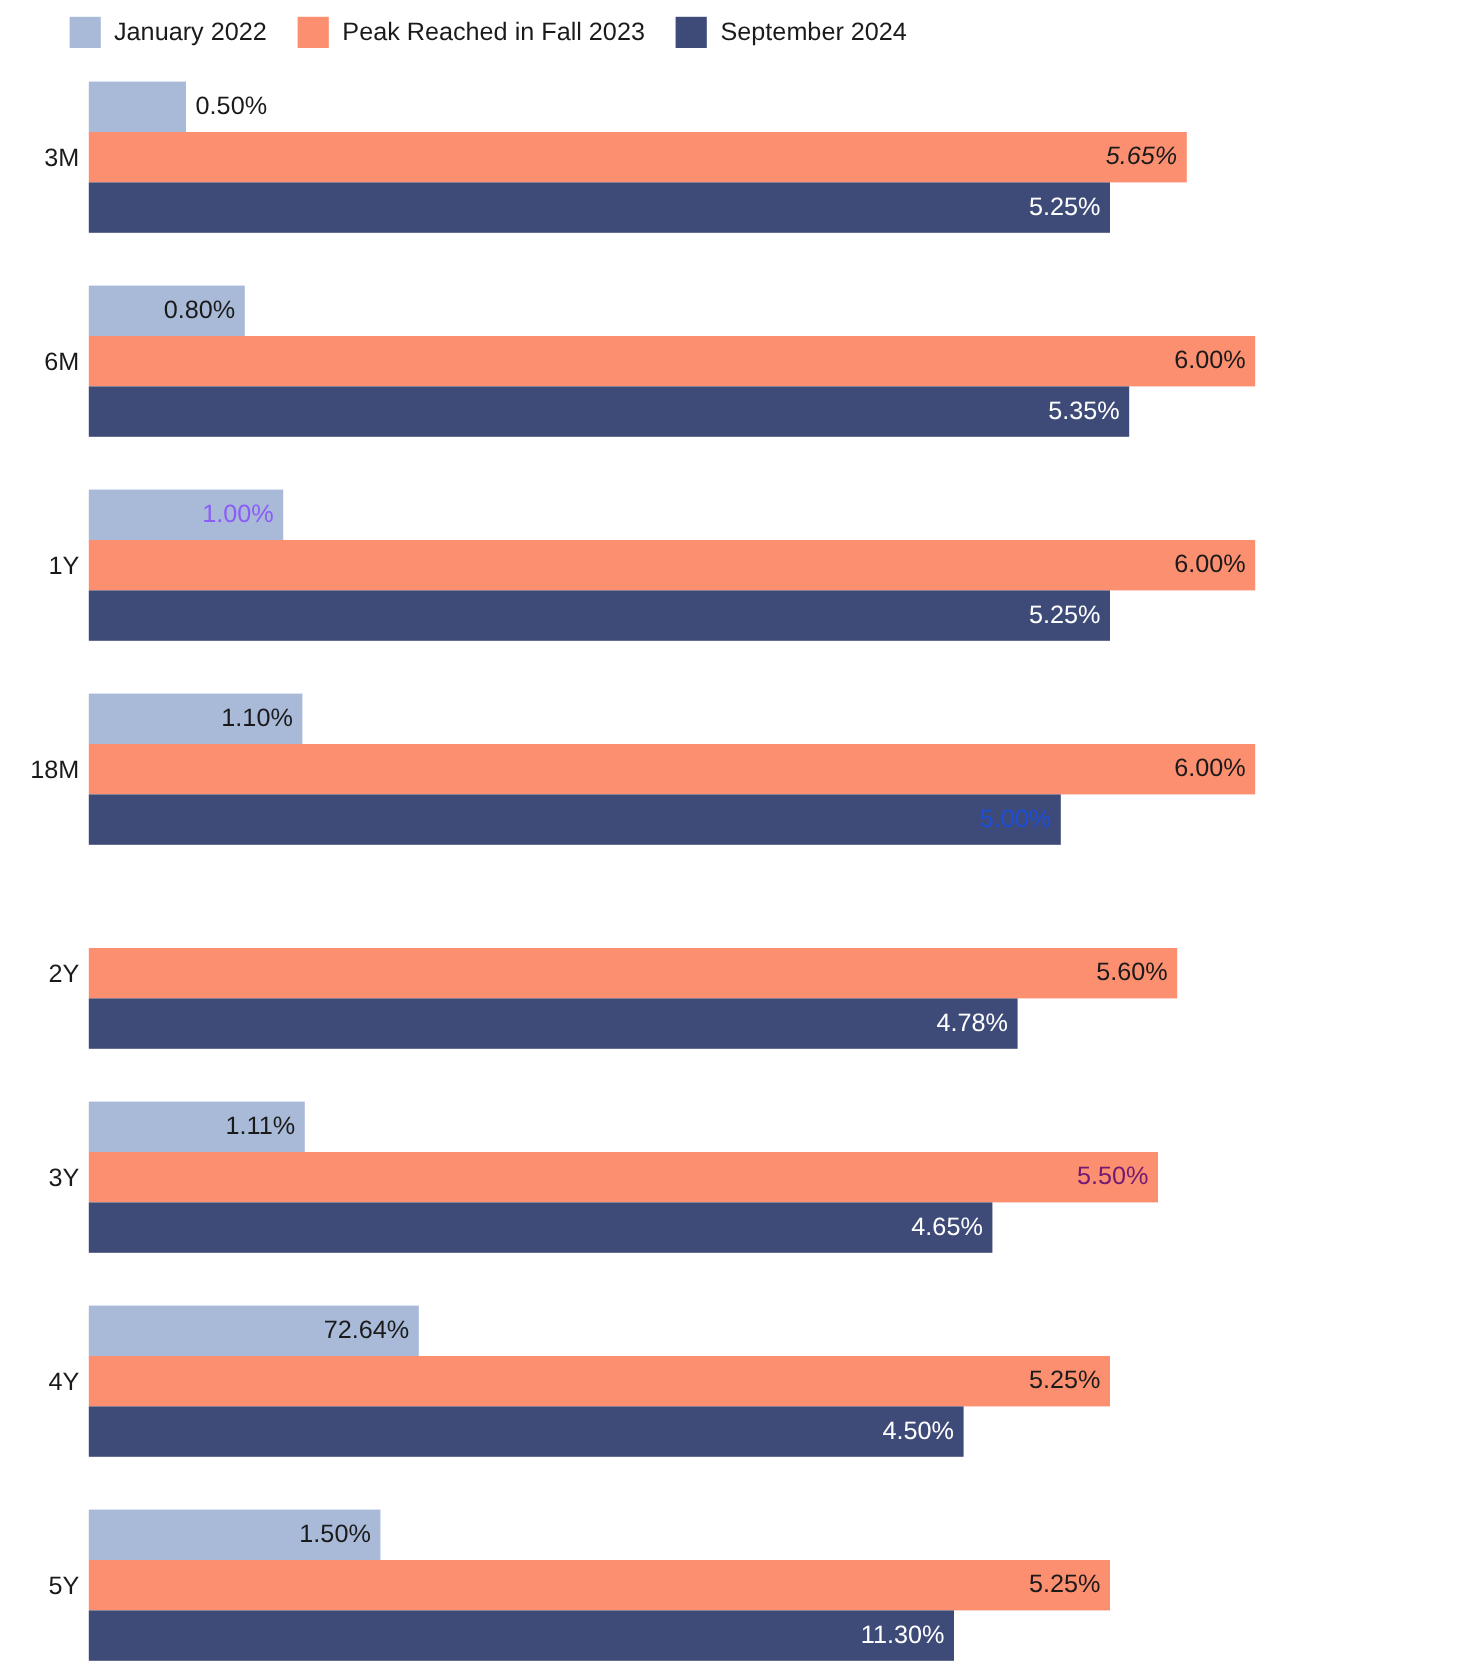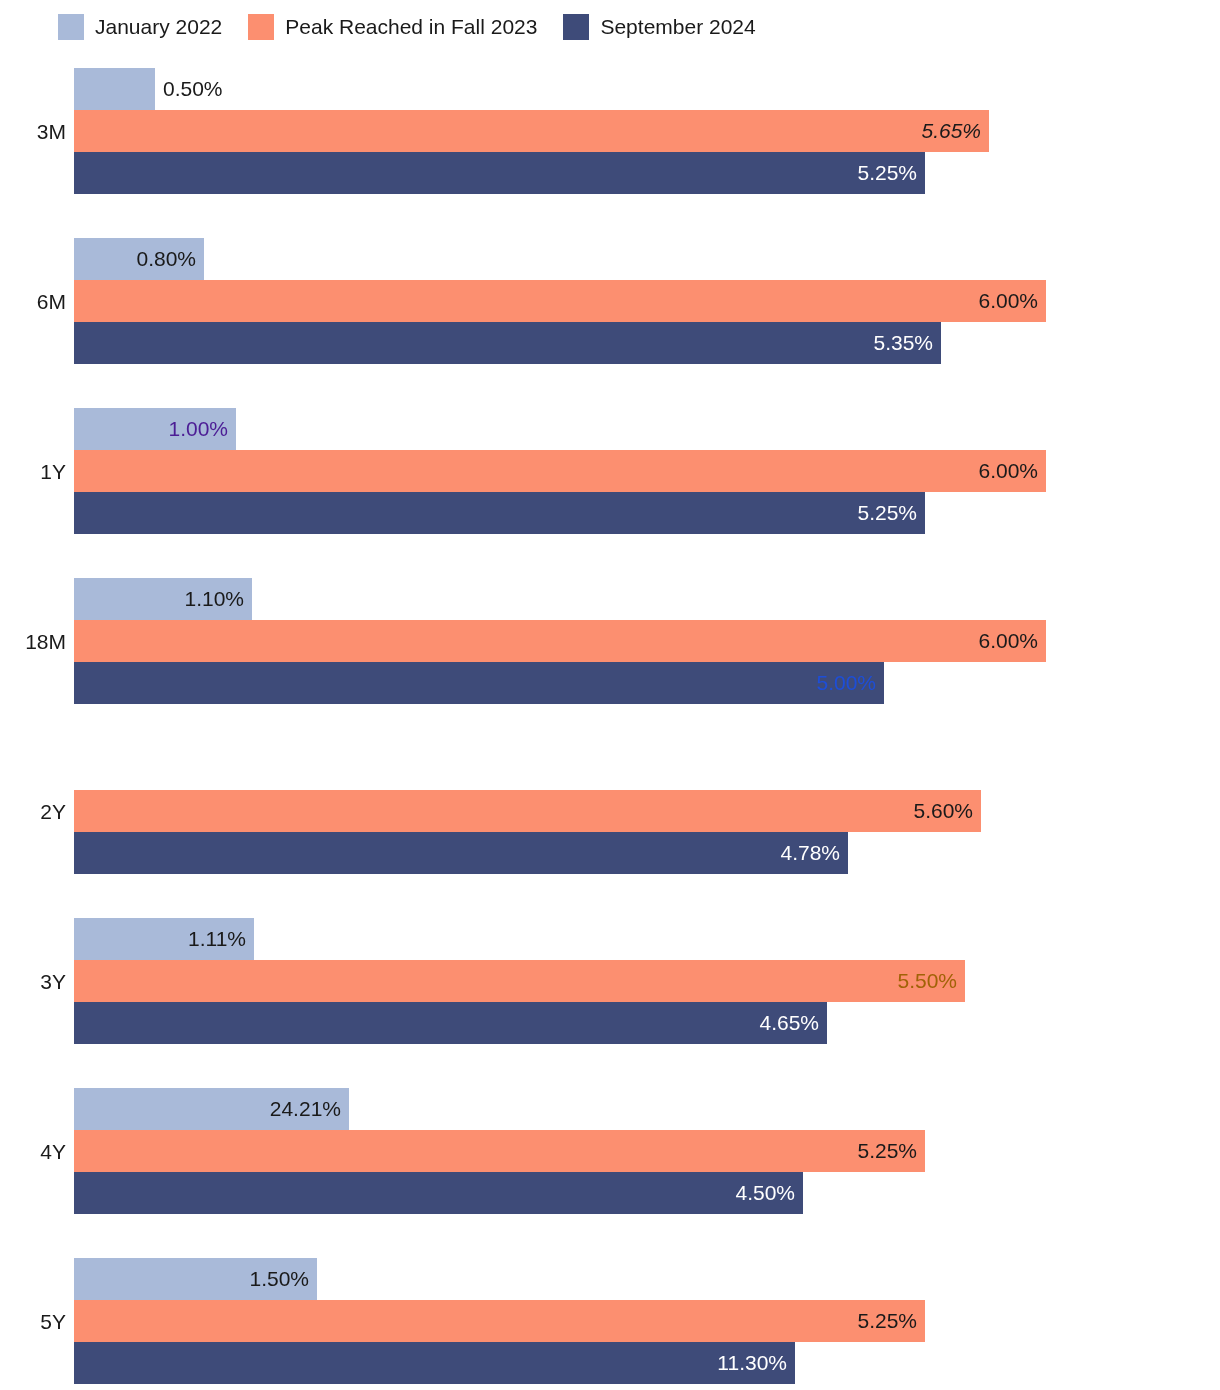--- a/index.html
+++ b/index.html
@@ -151,21 +151,21 @@
         </div>
         <div class="bar-row" style="top: 84px; width: 867px;">
           <div class="bar" style="position: absolute; left: 0px; top: 0px; height: 42px; width: 100%; background: rgb(62, 75, 121);"></div>
           <div class="bar-label inside" style="color: rgb(255, 255, 255);">5.35%</div>
         </div>
       </div>
       <div class="group" style="top: 408px; height: 126px;">
         <div class="cat-label" style="top: 53px;">1Y</div>
         <div class="bar-row" style="top: 0px; width: 162px;">
           <div class="bar" style="position: absolute; left: 0px; top: 0px; height: 42px; width: 100%; background: rgb(169, 186, 217);"></div>
-          <div class="bar-label inside" style="color: #4c1d95;">1.00%</div>
+          <div class="bar-label inside" style="color: #8b5cf6;">1.00%</div>
         </div>
         <div class="bar-row" style="top: 42px; width: 972px;">
           <div class="bar" style="position: absolute; left: 0px; top: 0px; height: 42px; width: 100%; background: rgb(252, 143, 112);"></div>
           <div class="bar-label inside" style="color: rgb(26, 26, 26);">6.00%</div>
         </div>
         <div class="bar-row" style="top: 84px; width: 851px;">
           <div class="bar" style="position: absolute; left: 0px; top: 0px; height: 42px; width: 100%; background: rgb(62, 75, 121);"></div>
           <div class="bar-label inside" style="color: rgb(255, 255, 255);">5.25%</div>
         </div>
       </div>
@@ -196,32 +196,32 @@
         </div>
       </div>
       <div class="group" style="top: 918px; height: 126px;">
         <div class="cat-label" style="top: 53px;">3Y</div>
         <div class="bar-row" style="top: 0px; width: 180px;">
           <div class="bar" style="position: absolute; left: 0px; top: 0px; height: 42px; width: 100%; background: rgb(169, 186, 217);"></div>
           <div class="bar-label inside" style="color: rgb(26, 26, 26);">1.11%</div>
         </div>
         <div class="bar-row" style="top: 42px; width: 891px;">
           <div class="bar" style="position: absolute; left: 0px; top: 0px; height: 42px; width: 100%; background: rgb(252, 143, 112);"></div>
-          <div class="bar-label inside" style="color: #a16207; text-align: right;">5.50%</div>
+          <div class="bar-label inside" style="color: #701a75; text-align: right;">5.50%</div>
         </div>
         <div class="bar-row" style="top: 84px; width: 753px;">
           <div class="bar" style="position: absolute; left: 0px; top: 0px; height: 42px; width: 100%; background: rgb(62, 75, 121);"></div>
           <div class="bar-label inside" style="color: rgb(255, 255, 255);">4.65%</div>
         </div>
       </div>
       <div class="group" style="top: 1088px; height: 126px;">
         <div class="cat-label" style="top: 53px;">4Y</div>
         <div class="bar-row" style="top: 0px; width: 275px;">
           <div class="bar" style="position: absolute; left: 0px; top: 0px; height: 42px; width: 100%; background: rgb(169, 186, 217);"></div>
-          <div class="bar-label inside" style="color: rgb(26, 26, 26);">24.21%</div>
+          <div class="bar-label inside" style="color: rgb(26, 26, 26);">72.64%</div>
         </div>
         <div class="bar-row" style="top: 42px; width: 851px;">
           <div class="bar" style="position: absolute; left: 0px; top: 0px; height: 42px; width: 100%; background: rgb(252, 143, 112);"></div>
           <div class="bar-label inside" style="color: rgb(26, 26, 26);">5.25%</div>
         </div>
         <div class="bar-row" style="top: 84px; width: 729px;">
           <div class="bar" style="position: absolute; left: 0px; top: 0px; height: 42px; width: 100%; background: rgb(62, 75, 121);"></div>
           <div class="bar-label inside" style="color: rgb(255, 255, 255);">4.50%</div>
         </div>
       </div>

